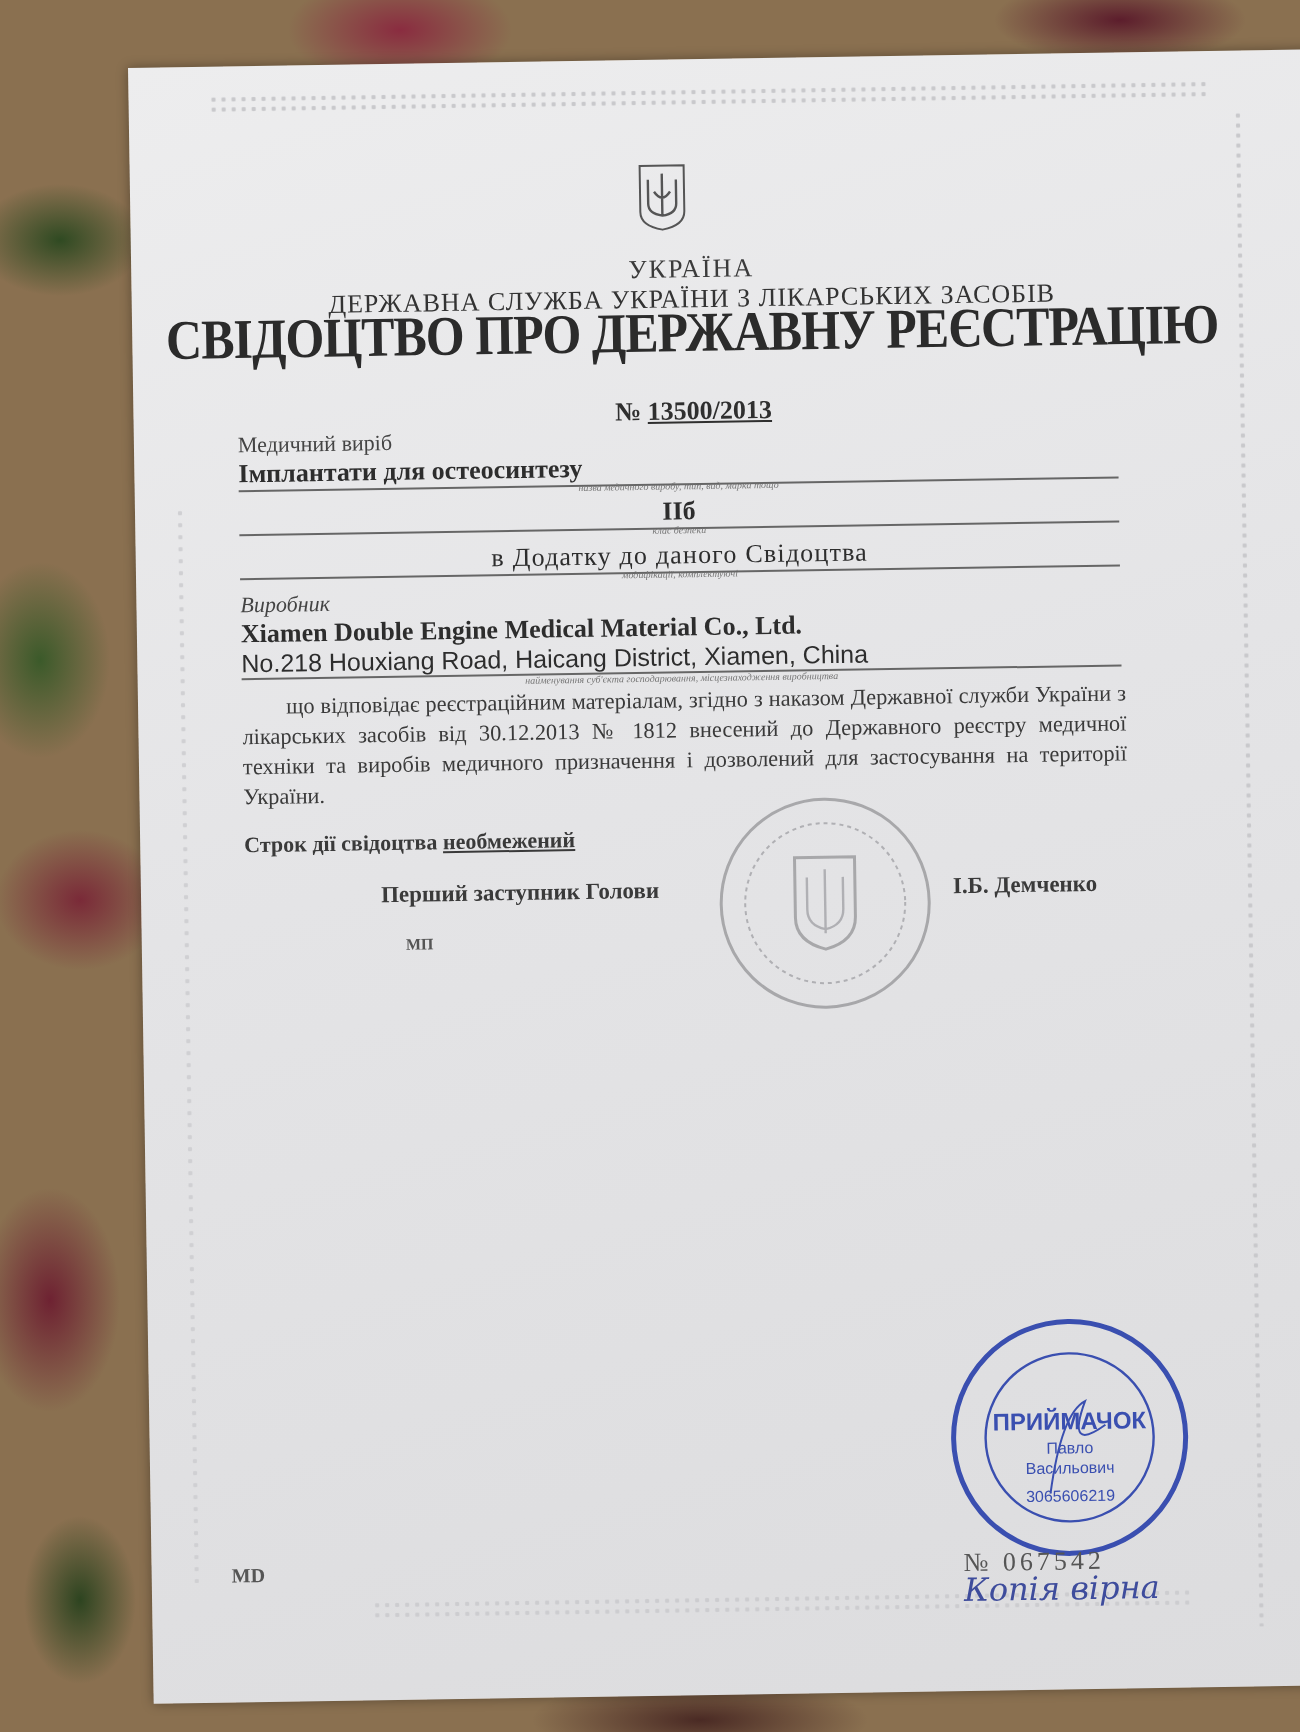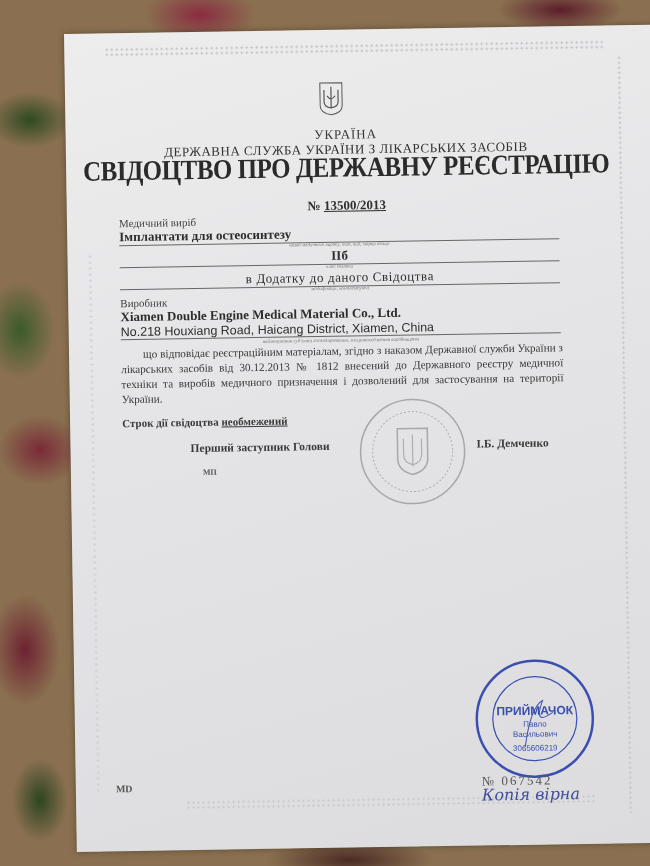--- a/index.html
+++ b/index.html
@@ -101,21 +101,21 @@
   </div>
 
   <div class="label" style="top:184px;">Медичний виріб</div>
   <div class="field bold" style="top:196px;">Імплантати для остеосинтезу</div>
   <div class="caption" style="top:212px;">назва медичного виробу, тип, вид, марка тощо</div>
   <div class="field bold centered" style="top:218px;">IIб</div>
   <div class="caption" style="top:234px;">клас безпеки</div>
   <div class="field centered" style="top:240px; letter-spacing:0.6px;">в Додатку до даного Свідоцтва</div>
   <div class="caption" style="top:256px;">модифікації, комплектуючі</div>
 
-  <div class="label" style="top:264px;">Виробник</div>
+  <div class="label" style="top:264px;font-style:italic;">Виробник</div>
   <div class="field bold" style="top:276px; border-bottom:none;">Xiamen Double Engine Medical Material Co., Ltd.</div>
   <div class="field" style="top:292px; font-family:'Liberation Sans', sans-serif; font-size:12.5px;">No.218 Houxiang Road, Haicang District, Xiamen, China</div>
   <div class="caption" style="top:308px;">найменування суб'єкта господарювання, місцезнаходження виробництва</div>
 
   <div class="body-text" style="top:314px;">що відповідає реєстраційним матеріалам, згідно з наказом Державної служби України з лікарських засобів від 30.12.2013 № 1812 внесений до Державного реєстру медичної техніки та виробів медичного призначення і дозволений для застосування на території України.</div>
 
   <div class="term">
     <span>Строк дії свідоцтва</span>
     <span class="val">необмежений</span>
   </div>

